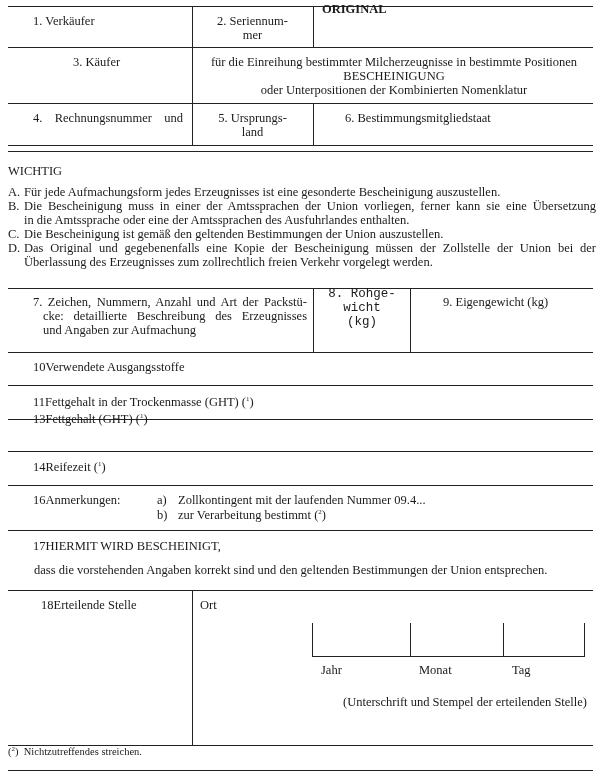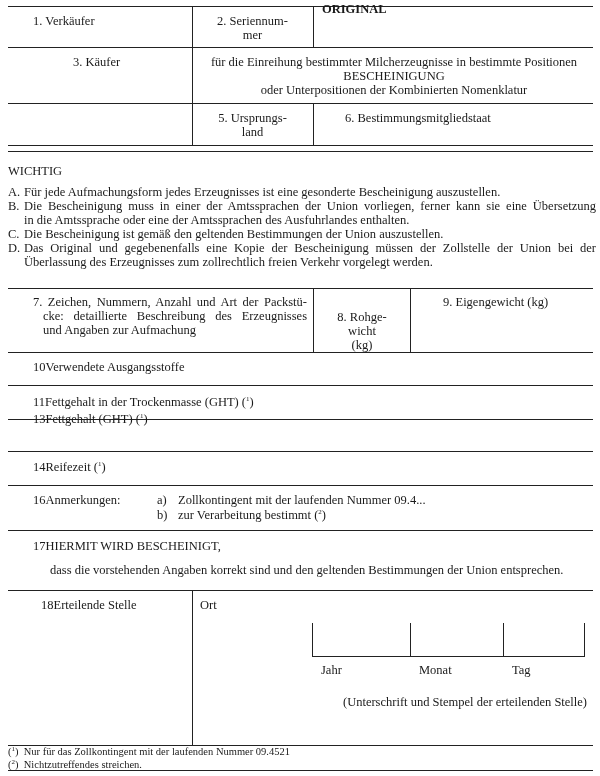--- a/index.html
+++ b/index.html
@@ -38,20 +38,21 @@
   <div class="abs" style="left:33px;top:55px;margin-left:40px;">
     <span>3. Käufer</span>
   </div>
   <div class="abs c" style="left:194px;top:55px;width:400px;">
     <div>für die Einreihung bestimmter Milcherzeugnisse in bestimmte Positionen</div>
     <div>BESCHEINIGUNG</div>
     <div>oder Unterpositionen der Kombinierten Nomenklatur</div>
   </div>
 
   <div class="abs" style="left:33px;top:111px;width:150px;">
+    <div style="text-align:justify;text-align-last:justify;">4. Rechnungsnummer und</div>
   </div>
   <div class="abs c" style="left:200px;top:111px;width:105px;">
     <div>5. Ursprungs-</div>
     <div>land</div>
   </div>
   <div class="abs" style="left:345px;top:111px;">
     <span>6. Bestimmungsmitgliedstaat</span>
   </div>
 </div>
 
@@ -91,21 +92,21 @@
   <div class="hline" style="left:8px;top:288px;width:585px;"></div>
   <div class="hline" style="left:8px;top:352px;width:585px;"></div>
   <div class="vline" style="left:313px;top:288px;height:64px;"></div>
   <div class="vline" style="left:410px;top:288px;height:64px;"></div>
 
   <div class="abs" style="left:33px;top:295px;width:274px;">
     <div class="j" style="text-align-last:justify;">7. Zeichen, Nummern, Anzahl und Art der Packstü-</div>
     <div class="j" style="padding-left:10px;text-align-last:justify;">cke: detaillierte Beschreibung des Erzeugnisses</div>
     <div style="padding-left:10px;">und Angaben zur Aufmachung</div>
   </div>
-  <div class="abs c" style="left:318px;top:310px;width:88px;">
+  <div class="abs c" style="left:318px;top:287px;width:88px;font-family:Liberation Mono, monospace;">
     <div>8. Rohge-</div>
     <div>wicht</div>
     <div>(kg)</div>
   </div>
   <div class="abs" style="left:443px;top:295px;">
     <span>9. Eigengewicht (kg)</span>
   </div>
 </div>
 
 <div class="abs" style="left:33px;top:360px;">
@@ -133,21 +134,21 @@
   <div class="abs" style="left:157px;top:493px;">a)</div>
   <div class="abs" style="left:178px;top:493px;">Zollkontingent mit der laufenden Nummer 09.4...</div>
   <div class="abs" style="left:157px;top:508px;">b)</div>
   <div class="abs" style="left:178px;top:508px;">
     <span>zur Verarbeitung bestimmt (</span><sup>2</sup><span>)</span>
   </div>
 </div>
 <div class="hline" style="left:8px;top:530px;width:585px;"></div>
 
 <div class="abs" style="left:33px;top:539px;">17HIERMIT WIRD BESCHEINIGT,</div>
-<div class="abs" style="left:50px;top:563px;text-align:right;">dass die vorstehenden Angaben korrekt sind und den geltenden Bestimmungen der Union entsprechen.</div>
+<div class="abs" style="left:34px;top:563px;text-align:right;">dass die vorstehenden Angaben korrekt sind und den geltenden Bestimmungen der Union entsprechen.</div>
 
 <div class="hline" style="left:8px;top:590px;width:585px;"></div>
 <div class="vline" style="left:192px;top:590px;height:155px;"></div>
 <div class="abs" style="left:33px;top:598px;margin-left:8px;">
   <span>18Erteilende Stelle</span>
 </div>
 <div class="abs" style="left:200px;top:598px;">
   <span>Ort</span>
 </div>
 
@@ -162,16 +163,15 @@
   <div class="abs" style="left:504px;top:609px;width:79px;height:46px;"></div>
 </div>
 <div class="abs" style="left:321px;top:663px;">Jahr</div>
 <div class="abs" style="left:419px;top:663px;">Monat</div>
 <div class="abs" style="left:512px;top:663px;">Tag</div>
 <div class="abs" style="left:302px;top:695px;margin-left:41px;">(Unterschrift und Stempel der erteilenden Stelle)</div>
 
 <div class="hline" style="left:8px;top:745px;width:585px;"></div>
 
 <div class="abs" style="left:8px;top:746px;font-size:10.5px;line-height:12.5px;">
-  <div>(<sup>1</sup>)&nbsp;&nbsp;<span>Nur für das Zollkontingent mit der laufenden Nummer 09.4521</span></div>
   <div>(<sup>2</sup>)&nbsp;&nbsp;<span>Nichtzutreffendes streichen.</span></div>
 </div>
 <div class="hline" style="left:8px;top:770px;width:585px;"></div>
 
 </body></html>

